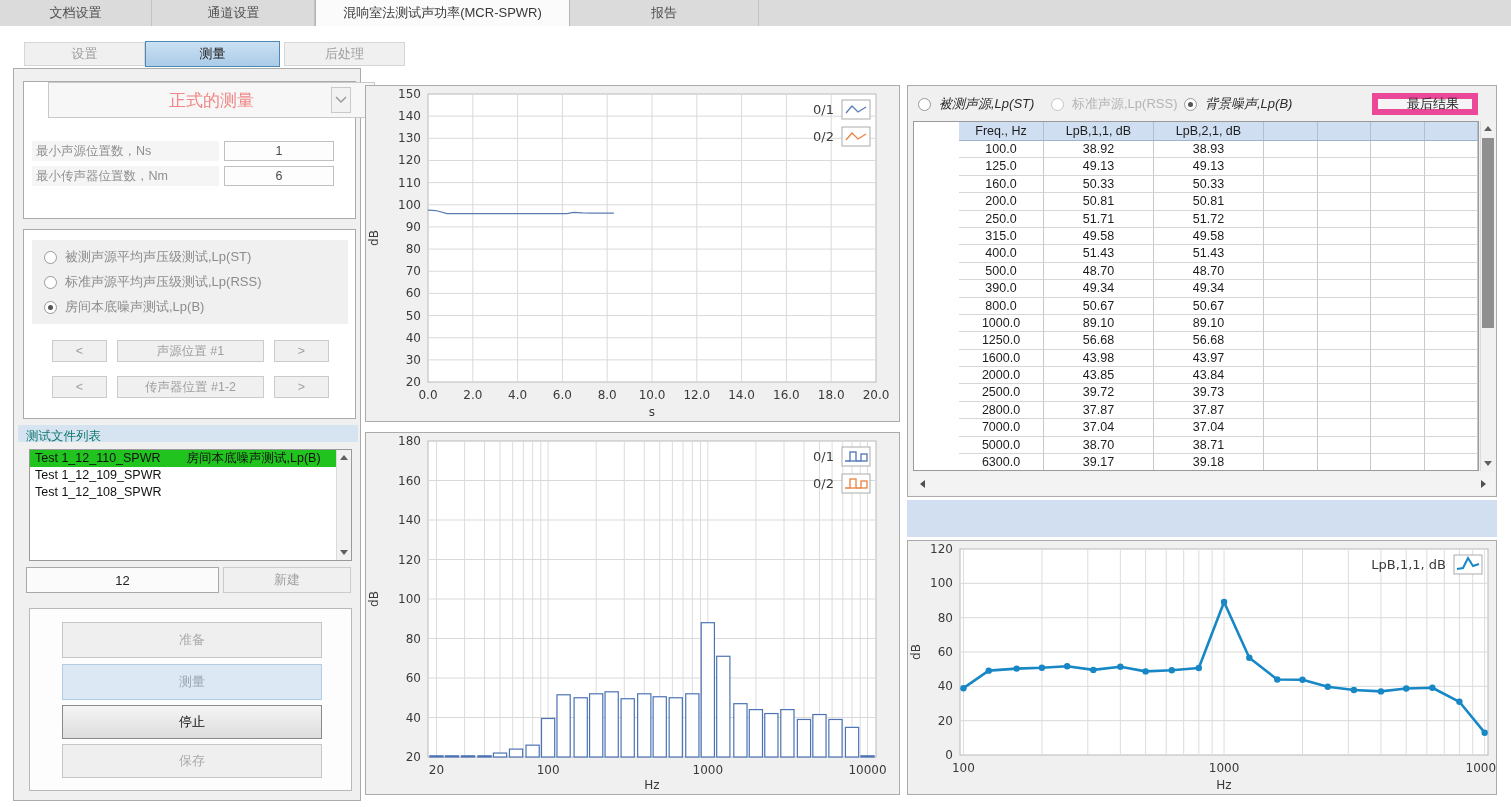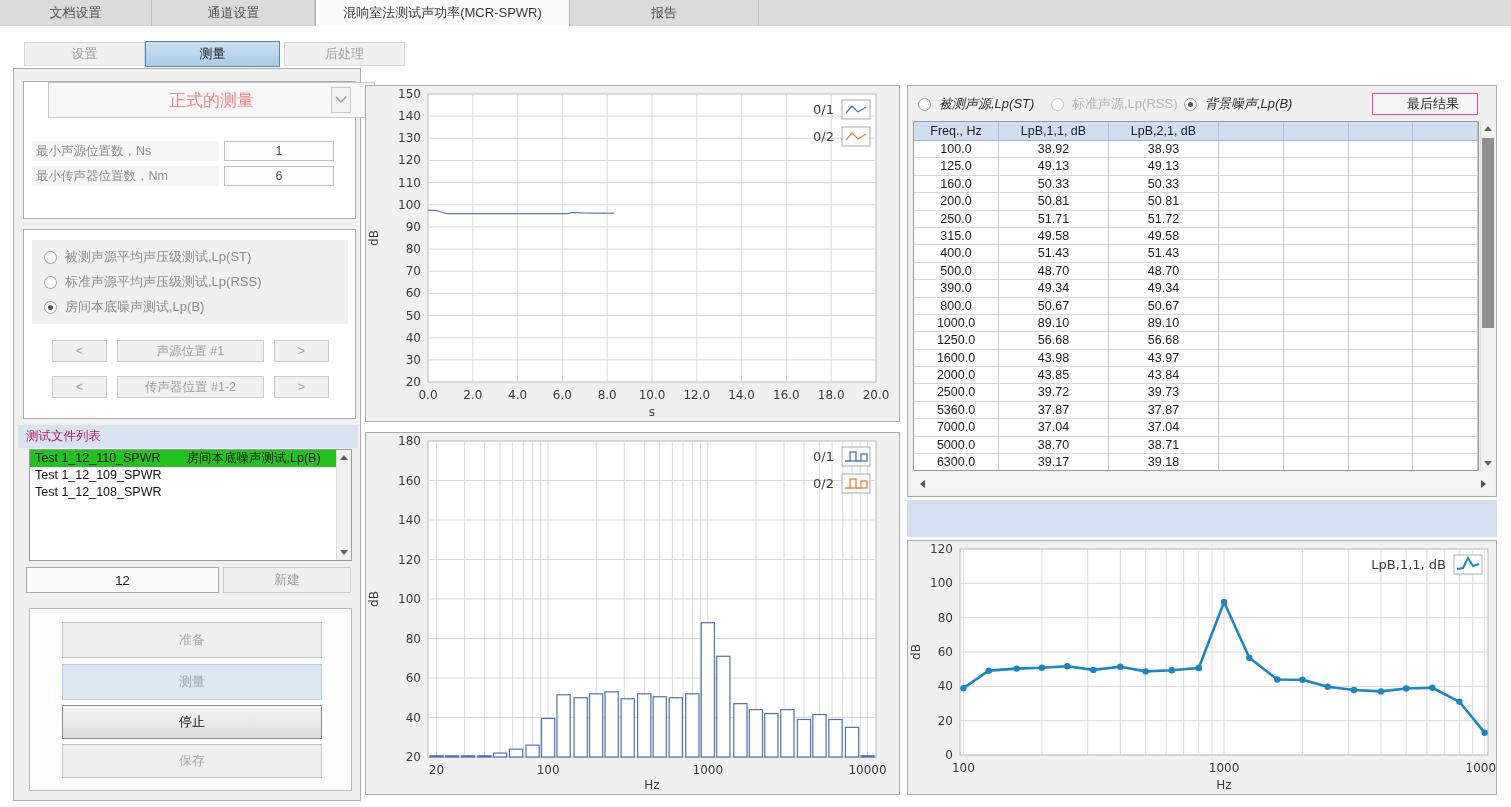--- a/index.html
+++ b/index.html
@@ -41,22 +41,22 @@
   .radio.dim { border-color:#C4C4C4; }
   .radio-row { position:absolute; display:flex; align-items:center; gap:8px; height:18px; }
   .radio-row .lbl { font-size:13px; color:#8C8C8C; white-space:nowrap; }
   .radio-row .lbl.dark { color:#2B2B2B;font-style:italic; }
   .radio-row .lbl.dim  { color:#B4B4B4; }
 
   .btn { position:absolute; display:flex; align-items:center; justify-content:center; font-size:12.5px;
          background:#F0F0F0; border:1px solid #CBCBCB; color:#9E9E9E; }
   .btn.enabled { background:#FBFBFB; border:1px solid #A8A8A8; color:#222; }
 
-  #list-header { position:absolute; left:4px; top:356px; width:340px; height:23px; background:#D6E4F2;
-                 color:#be185d; font-size:12.5px; line-height:23px; padding-left:8px; }
+  #list-header { position:absolute; left:4px; top:356px; width:340px; height:17px; background:#D6E4F2;
+                 color:#0f766e; font-size:12.5px; line-height:23px; padding-left:8px; }
   #test-file-list { position:absolute; left:15px; top:380px; width:323px; height:112px; background:#FFF;
                  border:1px solid #9A9A9A; overflow:hidden; }
   .list-item { height:17px; font-size:12.5px; color:#111; line-height:17px; padding-left:5px; white-space:pre; }
   .list-item.selected { background:#21C41F; }
   .list-item .item-type { margin-left:26px; }
 
   .scrollbar-v { position:absolute; top:0; bottom:0; width:15px; background:#F1F1F1; border-left:1px solid #DADADA; }
   .sb-arrow { position:absolute; left:0; width:100%; height:15px; display:flex; align-items:center; justify-content:center; }
   .tri-up    { width:0; height:0; border-left:4px solid transparent; border-right:4px solid transparent; border-bottom:5px solid #606060; }
   .tri-down  { width:0; height:0; border-left:4px solid transparent; border-right:4px solid transparent; border-top:5px solid #606060; }
@@ -68,30 +68,30 @@
   .ctrl-measure  { background:#DCE9F5; border:1px solid #B2CCE4; color:#9AA7B3; }
   .ctrl-stop     { background:linear-gradient(180deg,#F5F5F5,#DDDDDD); border:1px solid #8A8A8A; color:#0A0A0A; }
 
   
   .chart-panel { position:absolute; background:#F0F0F0; border:1px solid #ABABAB; }
   svg text { font-family:"DejaVu Sans","Liberation Sans",sans-serif; }
 
   
   #results-table { position:absolute; left:5px; top:35px; width:566px; height:350px; background:#FFF;
                    border:1px solid #9A9A9A; overflow:hidden; }
-  .trow { display:grid; grid-template-columns:85px 110px 110px 1fr 1fr 1fr 1fr; height:17.4px; }
+  .trow { display:grid; grid-template-columns:85px 110px 110px 1fr 1fr 1fr 1fr; height:17.4px;margin-left:45px; }
   .trow.thead { height:19px; background:#CFDFF1; border-bottom:1px solid #9FB4CC; }
   .tcell { border-right:1px solid #C9C9C9; border-bottom:1px solid #D6D6D6; font-size:12.5px; color:#1C1C1C;
            text-align:center; line-height:17px; overflow:hidden; }
   .thead .tcell { border-right:1px solid #AEBFD4; border-bottom:none; line-height:19px; }
   #hscroll { position:absolute; left:3px; top:386px; width:584px; height:23px; background:#F3F3F3; }
   #blue-band { position:absolute; left:907px; top:500px; width:590px; height:37px; background:#D2DFF0; }
 
   .result-btn { position:absolute; left:464px; top:7px; width:106px; height:22px; background:#F5F5F5;
-                border:1px solid #ec4899; color:#1F1F1F; font-size:13px; display:flex; align-items:center; justify-content:center;padding-left:16px; }
+                border:6px solid #ec4899; color:#1F1F1F; font-size:13px; display:flex; align-items:center; justify-content:center;padding-left:16px; }
 </style>
 </head>
 <body>
 
 <div id="app">
 
   <div id="tabbar" class="abs">
     <div class="tab" style="left:0;width:152px">文档设置</div>
     <div class="tab" style="left:153px;width:162px">通道设置</div>
     <div class="tab active" style="left:315px;width:255px">混响室法测试声功率(MCR-SPWR)</div>
@@ -472,21 +472,21 @@
         <div class="trow">
           <div class="tcell">2500.0</div>
           <div class="tcell">39.72</div>
           <div class="tcell">39.73</div>
           <div class="tcell"></div>
           <div class="tcell"></div>
           <div class="tcell"></div>
           <div class="tcell"></div>
         </div>
         <div class="trow">
-          <div class="tcell">5360.0</div>
+          <div class="tcell">2800.0</div>
           <div class="tcell">37.87</div>
           <div class="tcell">37.87</div>
           <div class="tcell"></div>
           <div class="tcell"></div>
           <div class="tcell"></div>
           <div class="tcell"></div>
         </div>
         <div class="trow">
           <div class="tcell">7000.0</div>
           <div class="tcell">37.04</div>

